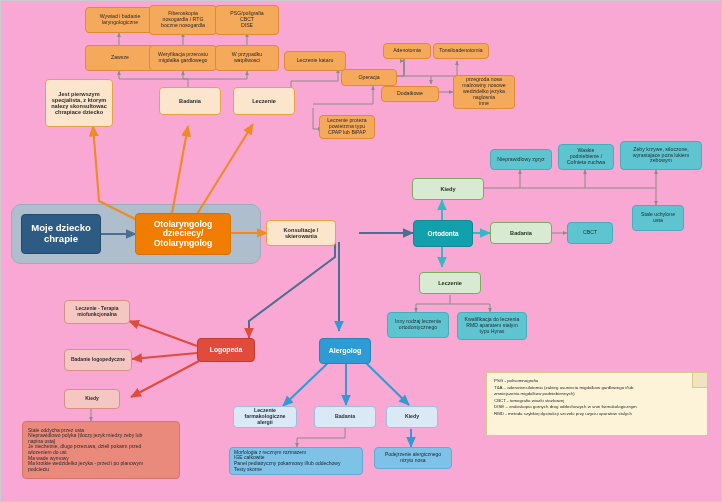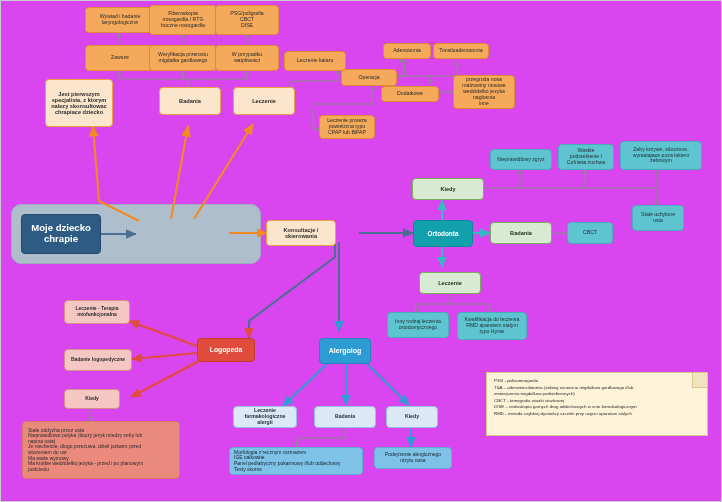--- a/index.html
+++ b/index.html
@@ -5,21 +5,21 @@
   html,body{margin:0;padding:0;}
   body{
     width:722px;height:502px;
     background:#f1f2f4;
     font-family:"Liberation Sans", sans-serif;
     overflow:hidden;
   }
   #canvas{
     position:relative;
     width:722px;height:502px;
-    background:#d946ef;
+    background:#f9a8d4;
     border:1px solid #c9cbcf;
     box-sizing:border-box;
     overflow:hidden;
   }
   #edges{position:absolute;left:0;top:0;width:722px;height:502px;pointer-events:none;}
   .node{
     position:absolute;
     box-sizing:border-box;
     display:flex;
     align-items:center;
@@ -212,20 +212,22 @@
 
   <div class="node cream ml" style="left:44px;top:78px;width:68px;height:48px;">Jest pierwszym
 specjalista, z ktorym
 nalezy skonsultowac
 chrapiace dziecko</div>
   <div class="node cream" style="left:158px;top:86px;width:62px;height:28px;">Badania</div>
   <div class="node cream" style="left:232px;top:86px;width:62px;height:28px;">Leczenie</div>
 
   <div class="node navy ml" style="left:20px;top:213px;width:80px;height:40px;">Moje dziecko
 chrapie</div>
+  <div class="node or-strong ml" style="left:134px;top:212px;width:96px;height:42px;">Otolaryngolog dzieciecy/
+Otolaryngolog</div>
 
   <div class="node cream ml" style="left:265px;top:219px;width:70px;height:26px;">Konsultacje /
 skierowania</div>
 
   <div class="node teal-strong" style="left:412px;top:219px;width:60px;height:27px;">Ortodonta</div>
   <div class="node green" style="left:411px;top:177px;width:72px;height:22px;">Kiedy</div>
   <div class="node green" style="left:489px;top:221px;width:62px;height:22px;">Badania</div>
   <div class="node teal" style="left:566px;top:221px;width:46px;height:22px;">CBCT</div>
   <div class="node green" style="left:418px;top:271px;width:62px;height:22px;">Leczenie</div>
 

